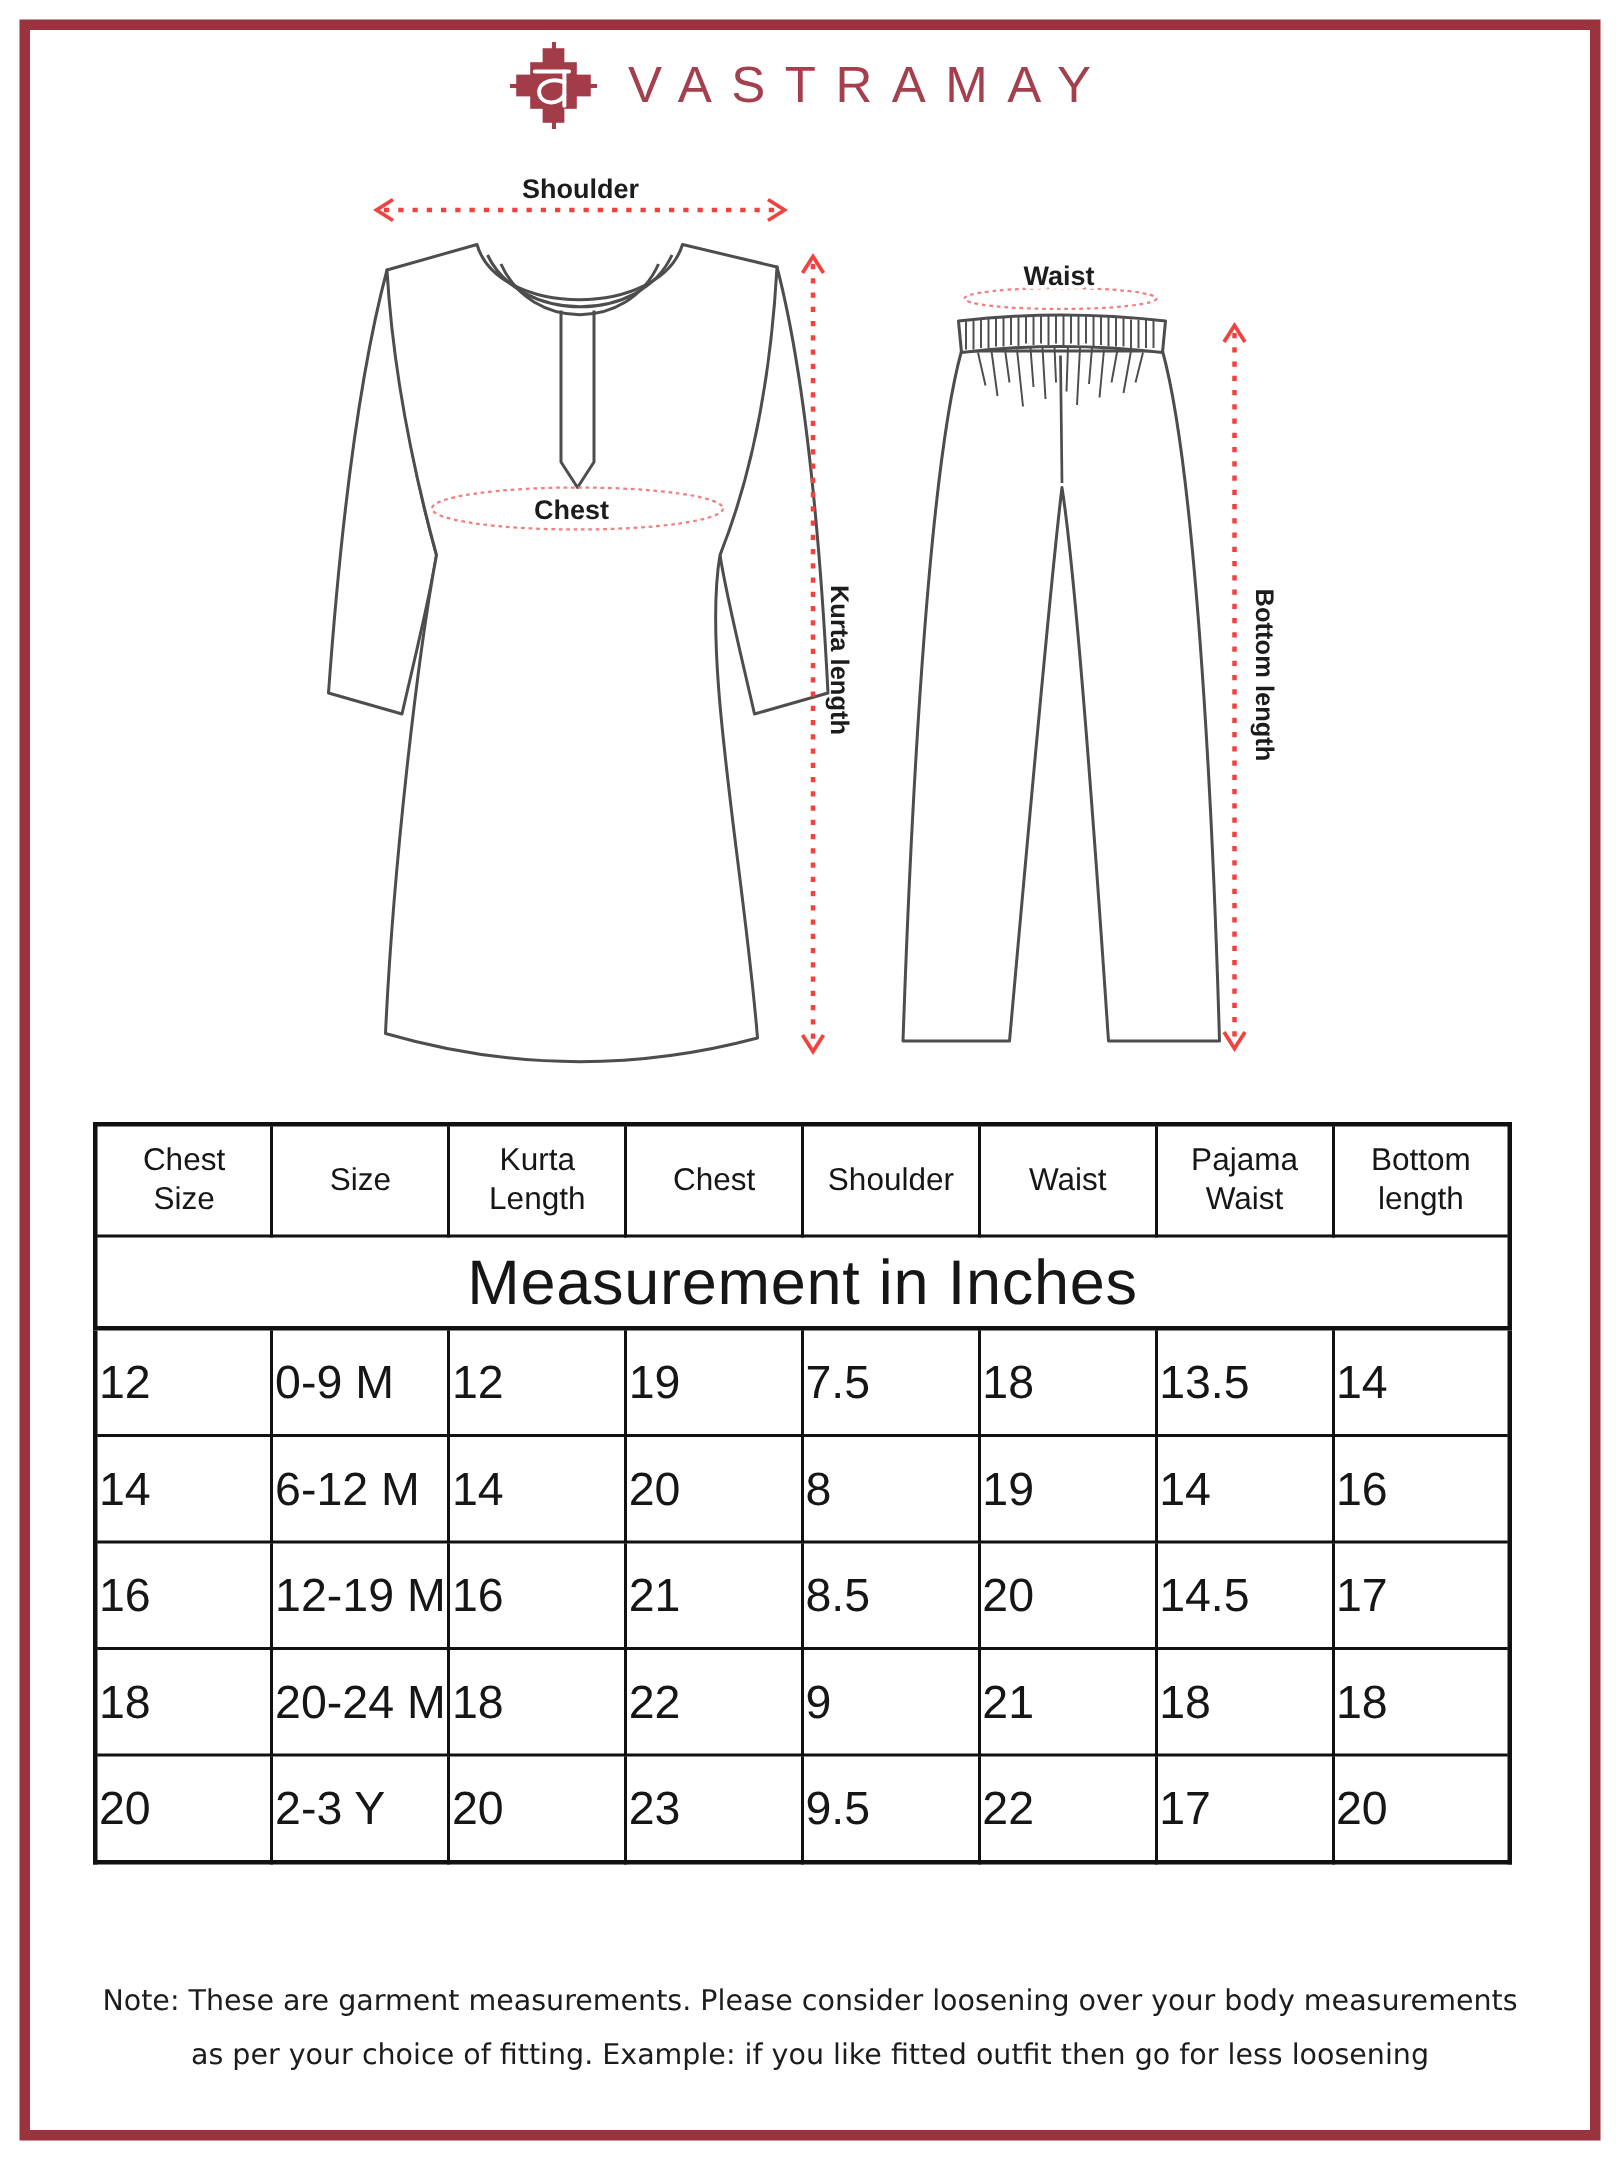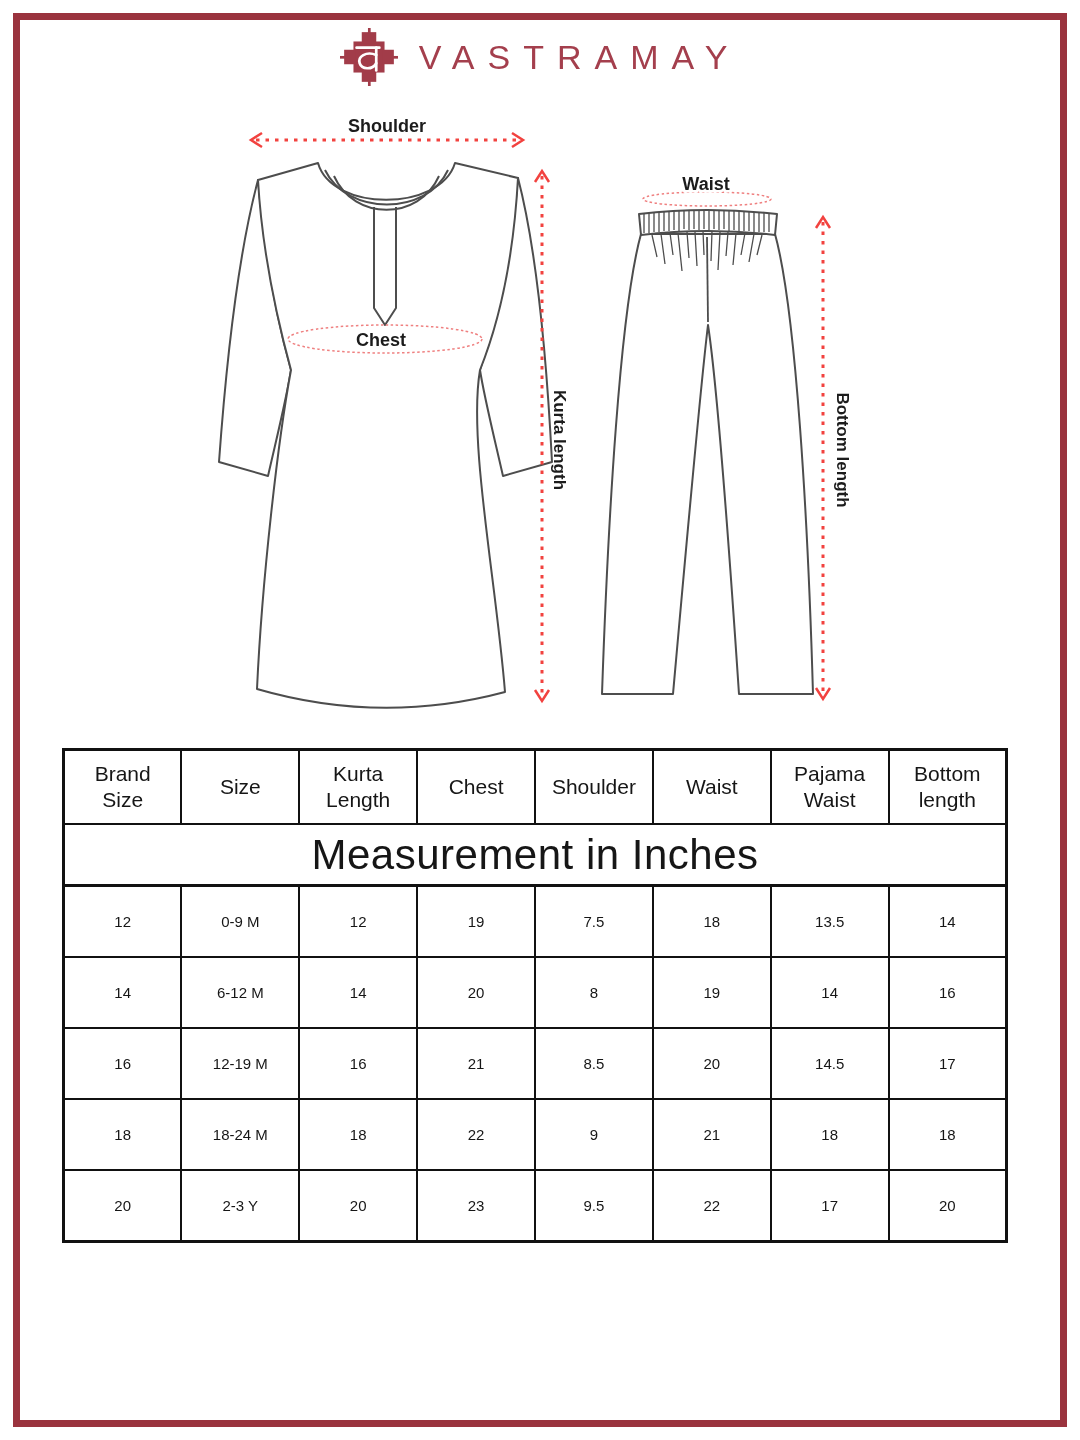--- a/index.html
+++ b/index.html
@@ -15,21 +15,21 @@
   .mlabel{font-family:"Liberation Sans",sans-serif;font-weight:bold;font-size:18px;fill:#1c1c1c;}
   .mlabel-rot{font-family:"Liberation Sans",sans-serif;font-weight:bold;font-size:17px;fill:#1c1c1c;}
   
   .size-table{position:absolute;left:62px;top:748px;width:946px;border-collapse:collapse;
               table-layout:fixed;color:#161616;}
   .size-table,.size-table td,.size-table th{border:2px solid #111;}
   .size-table{border-width:3px;}
   .size-table .t-title td{height:62px;font-size:34px;text-align:center;letter-spacing:.5px;}
   .size-table .t-sub td{height:57px;font-size:42px;text-align:center;letter-spacing:.5px;border-bottom-width:3px;}
   .size-table thead th{height:68px;font-size:21px;font-weight:400;text-align:center;padding:2px 10px;line-height:1.25;}
-  .size-table tbody td{height:67px;font-size:15px;text-align:center;}
+  .size-table tbody td{height:67px;font-size:31px;}
   
   .note{position:absolute;left:0;top:1316px;width:100%;text-align:center;
         font-family:"DejaVu Sans",sans-serif;font-size:19px;line-height:36px;color:#1c1c1c;}
 </style>
 </head>
 <body>
 
 <div class="page">
   <div class="frame"></div>
 
@@ -130,21 +130,21 @@
         <col style="width:12.5%">
         <col style="width:12.5%">
     </colgroup>
     <tbody>
       <tr class="t-sub">
         <td colspan="8">Measurement in Inches</td>
       </tr>
     </tbody>
     <thead>
       <tr>
-        <th>Brand Size</th>
+        <th>Chest Size</th>
         <th>Size</th>
         <th>Kurta Length</th>
         <th>Chest</th>
         <th>Shoulder</th>
         <th>Waist</th>
         <th>Pajama Waist</th>
         <th>Bottom length</th>
       </tr>
     </thead>
     <tbody>
@@ -173,34 +173,38 @@
         <td>12-19 M</td>
         <td>16</td>
         <td>21</td>
         <td>8.5</td>
         <td>20</td>
         <td>14.5</td>
         <td>17</td>
       </tr>
       <tr>
         <td>18</td>
-        <td>18-24 M</td>
+        <td>20-24 M</td>
         <td>18</td>
         <td>22</td>
         <td>9</td>
         <td>21</td>
         <td>18</td>
         <td>18</td>
       </tr>
       <tr>
         <td>20</td>
         <td>2-3 Y</td>
         <td>20</td>
         <td>23</td>
         <td>9.5</td>
         <td>22</td>
         <td>17</td>
         <td>20</td>
       </tr>
     </tbody>
   </table>
 
+  <div class="note">
+    <div>Note: These are garment measurements. Please consider loosening over your body measurements</div>
+    <div>as per your choice of fitting. Example: if you like fitted outfit then go for less loosening</div>
+  </div>
 </div>
 
 </body></html>

